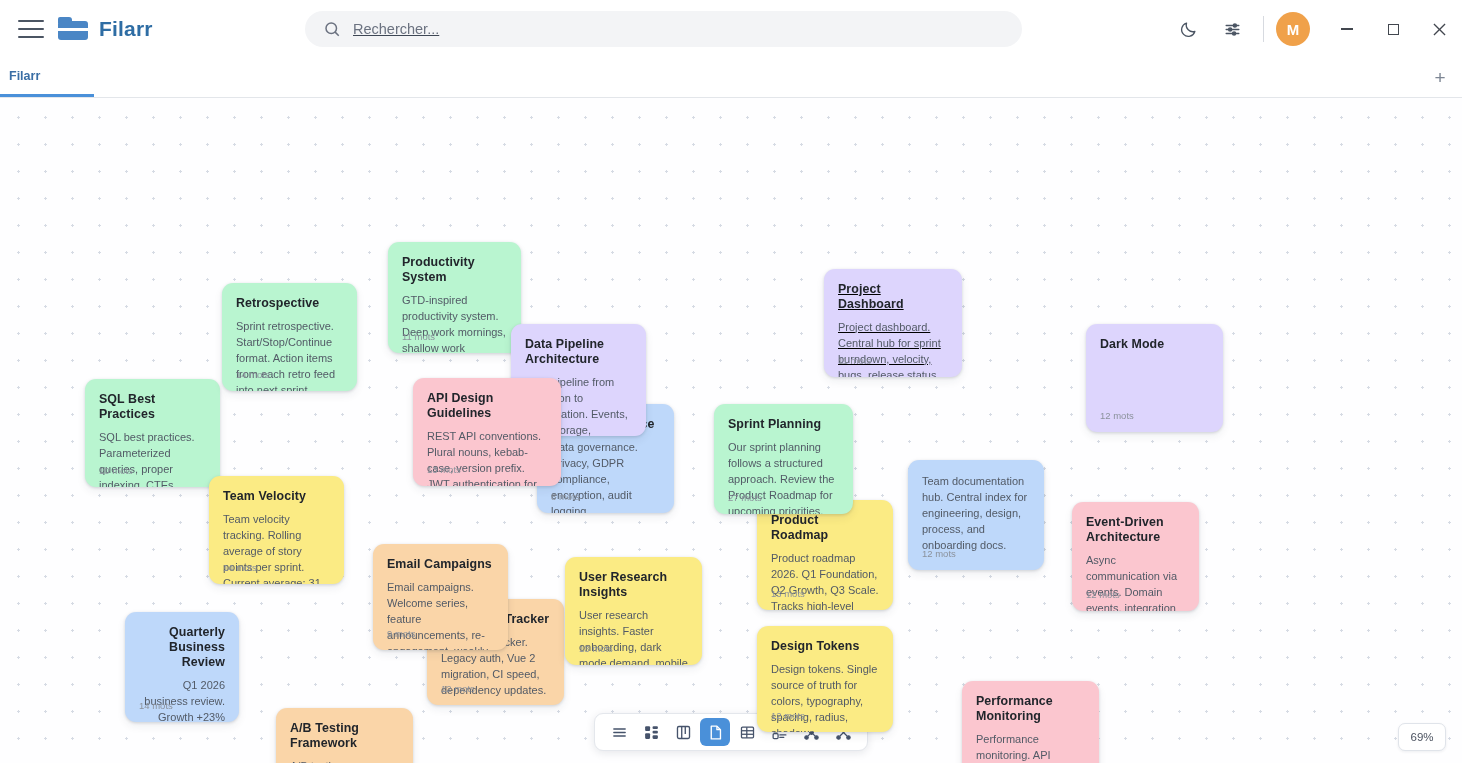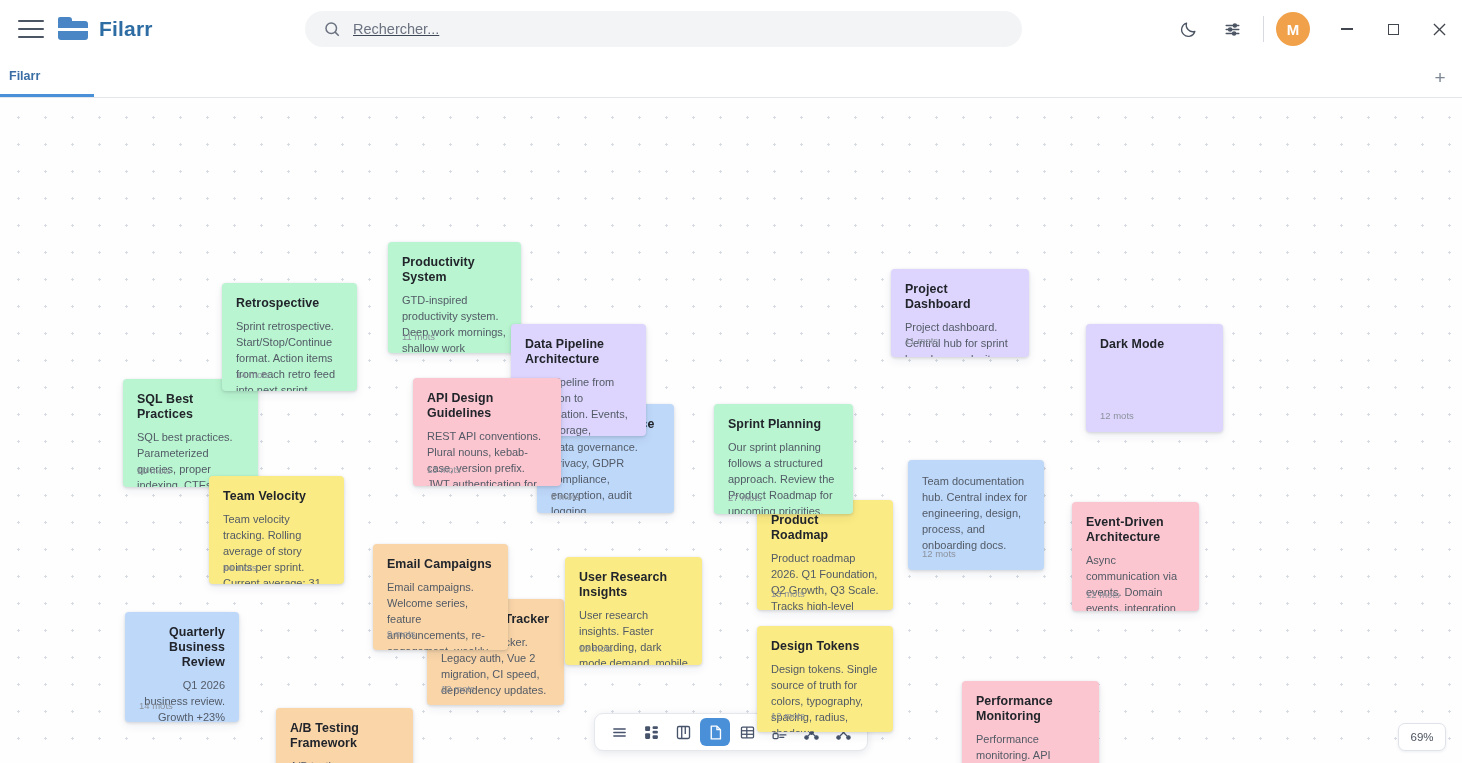--- a/index.html
+++ b/index.html
@@ -114,21 +114,21 @@
     width: 1462px; height: 665px;
     background-color: #fefeff;
     background-image: radial-gradient(circle, #d6dbe4 1px, transparent 1.1px);
     background-size: 27px 27px;
     background-position: 5px 6px;
     overflow: hidden;
   }
 
   .card {
     position: absolute;
-    border-radius: 4px;
+    border-radius: 11px;
     padding: 13px 14px 0 14px;
     box-shadow: 0 1px 3px rgba(30,40,60,.17), 0 4px 10px rgba(30,40,60,.07);
     overflow: hidden;
     cursor: pointer;
   }
   .card-title {
     font-size: 12.4px; font-weight: bold; color: #21252b;
     margin-bottom: 7px; line-height: 1.2;
     letter-spacing: .1px;
   }
@@ -242,21 +242,21 @@
       <div class="card" style="left: 388px; top: 144px; width: 133px; height: 111px; background: rgb(185, 245, 208); z-index: 3;">
         <div class="card-title">Productivity System</div>
         <div class="card-body">GTD-inspired productivity system. Deep work mornings, shallow work afternoons, weekly reviews.</div>
         <div class="card-meta">11 mots</div>
       </div>
       <div class="card" style="left: 222px; top: 185px; width: 135px; height: 108px; background: rgb(185, 245, 208); z-index: 4;">
         <div class="card-title">Retrospective</div>
         <div class="card-body">Sprint retrospective. Start/Stop/Continue format. Action items from each retro feed into next sprint planning.</div>
         <div class="card-meta">14 mots</div>
       </div>
-      <div class="card" style="left: 85px; top: 281px; width: 135px; height: 108px; background: rgb(185, 245, 208); z-index: 3; margin-left: 38px;">
+      <div class="card" style="left: 85px; top: 281px; width: 135px; height: 108px; background: rgb(185, 245, 208); z-index: 3;">
         <div class="card-title">SQL Best Practices</div>
         <div class="card-body">SQL best practices. Parameterized queries, proper indexing, CTEs, EXPLAIN ANALYZE.</div>
         <div class="card-meta">10 mots</div>
       </div>
       <div class="card" style="left: 537px; top: 306px; width: 137px; height: 109px; background: rgb(190, 216, 250); z-index: 2;">
         <div class="card-title">Data Governance</div>
         <div class="card-body">Data governance. Privacy, GDPR compliance, encryption, audit logging.</div>
         <div class="card-meta">8 mots</div>
       </div>
       <div class="card" style="left: 511px; top: 226px; width: 135px; height: 112px; background: rgb(221, 213, 253); z-index: 4;">
@@ -266,21 +266,21 @@
       <div class="card" style="left: 413px; top: 280px; width: 148px; height: 108px; background: rgb(251, 198, 207); z-index: 6;">
         <div class="card-title">API Design Guidelines</div>
         <div class="card-body">REST API conventions. Plural nouns, kebab-case, version prefix. JWT authentication for all endpoints.</div>
         <div class="card-meta">13 mots</div>
       </div>
       <div class="card" style="left: 209px; top: 378px; width: 135px; height: 108px; background: rgb(251, 235, 132); z-index: 5;">
         <div class="card-title">Team Velocity</div>
         <div class="card-body">Team velocity tracking. Rolling average of story points per sprint. Current average: 31 pts/sprint.</div>
         <div class="card-meta">14 mots</div>
       </div>
-      <div class="card" style="left: 891px; top: 171px; width: 138px; height: 88px; background: rgb(221, 213, 253); z-index: 3;">
+      <div class="card" style="left: 824px; top: 171px; width: 138px; height: 108px; background: rgb(221, 213, 253); z-index: 3; text-decoration: underline;">
         <div class="card-title">Project Dashboard</div>
         <div class="card-body">Project dashboard. Central hub for sprint burndown, velocity, bugs, release status.</div>
         <div class="card-meta">11 mots</div>
       </div>
       <div class="card" style="left: 1086px; top: 226px; width: 137px; height: 108px; background: rgb(221, 213, 253); z-index: 3;">
         <div class="card-title">Dark Mode</div>
         <div class="card-meta">12 mots</div>
       </div>
       <div class="card" style="left: 714px; top: 306px; width: 139px; height: 110px; background: rgb(185, 245, 208); z-index: 5;">
         <div class="card-title">Sprint Planning</div>

